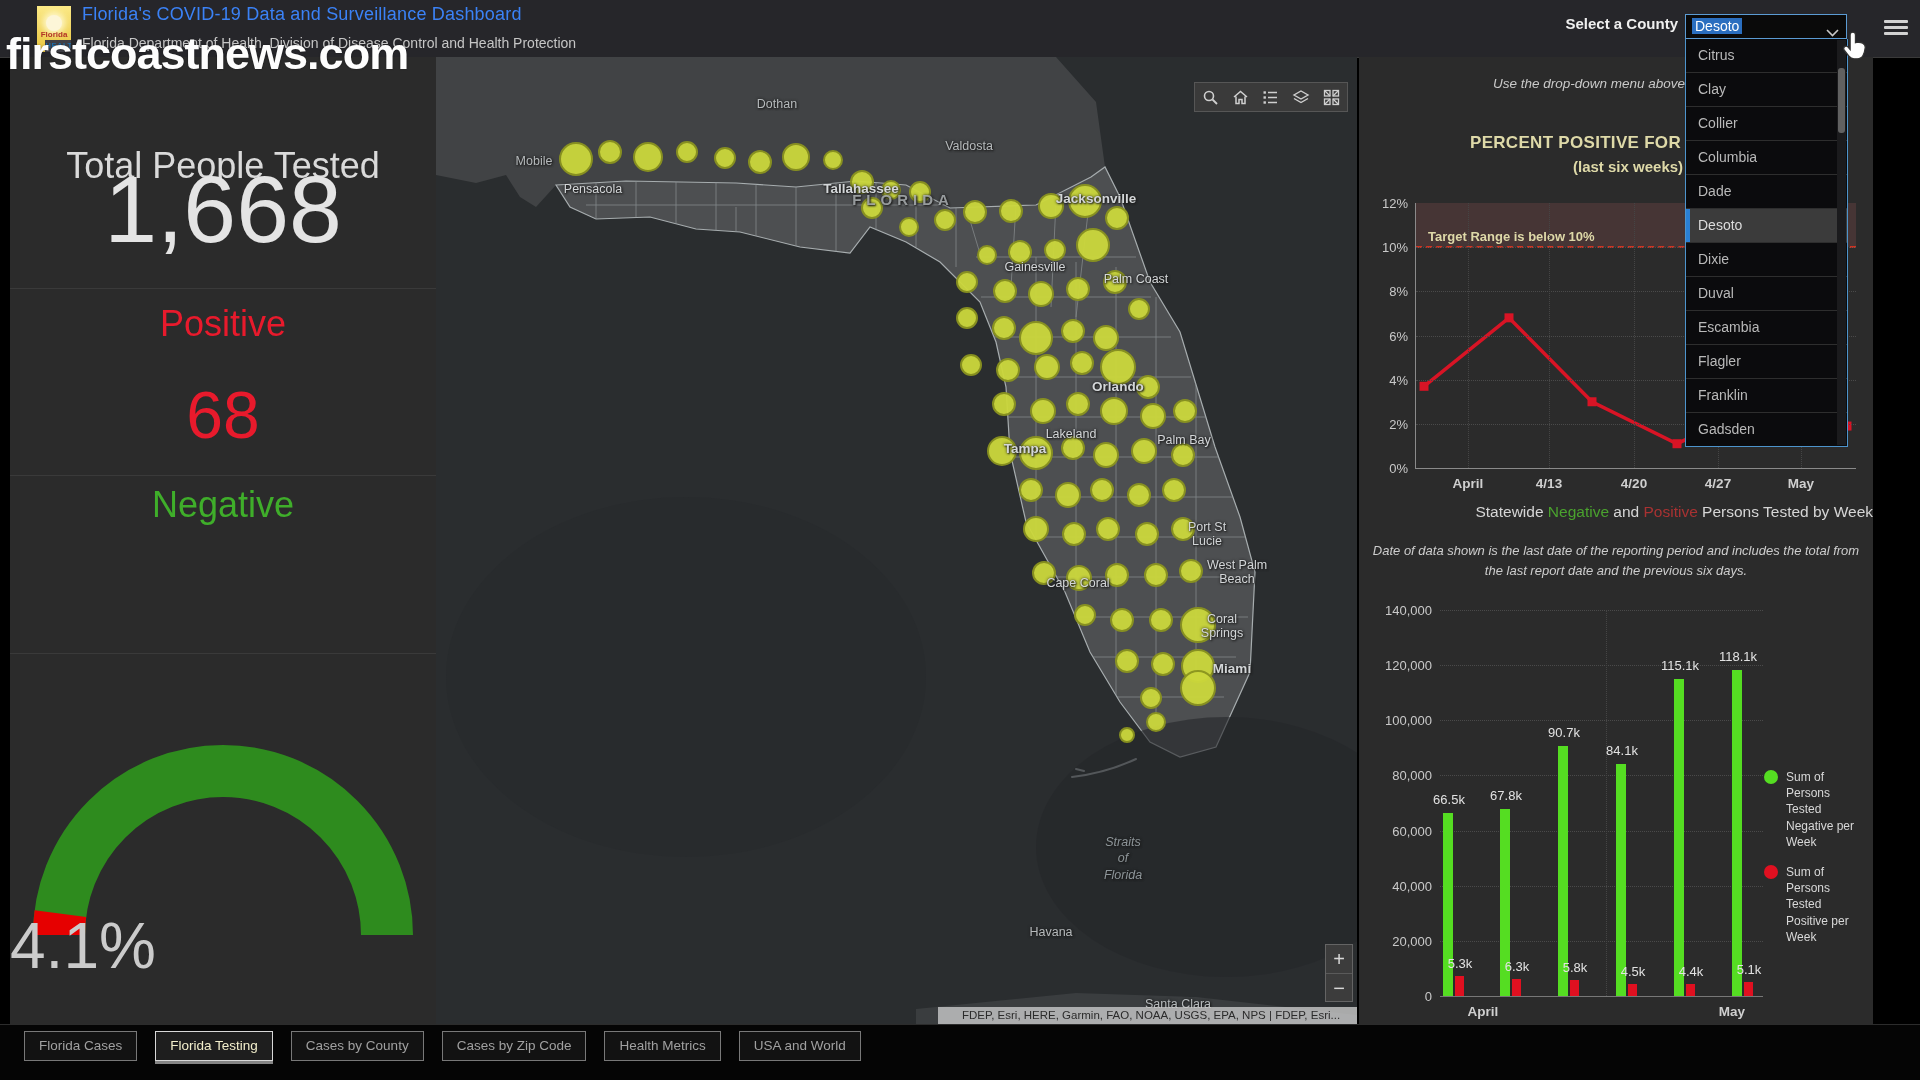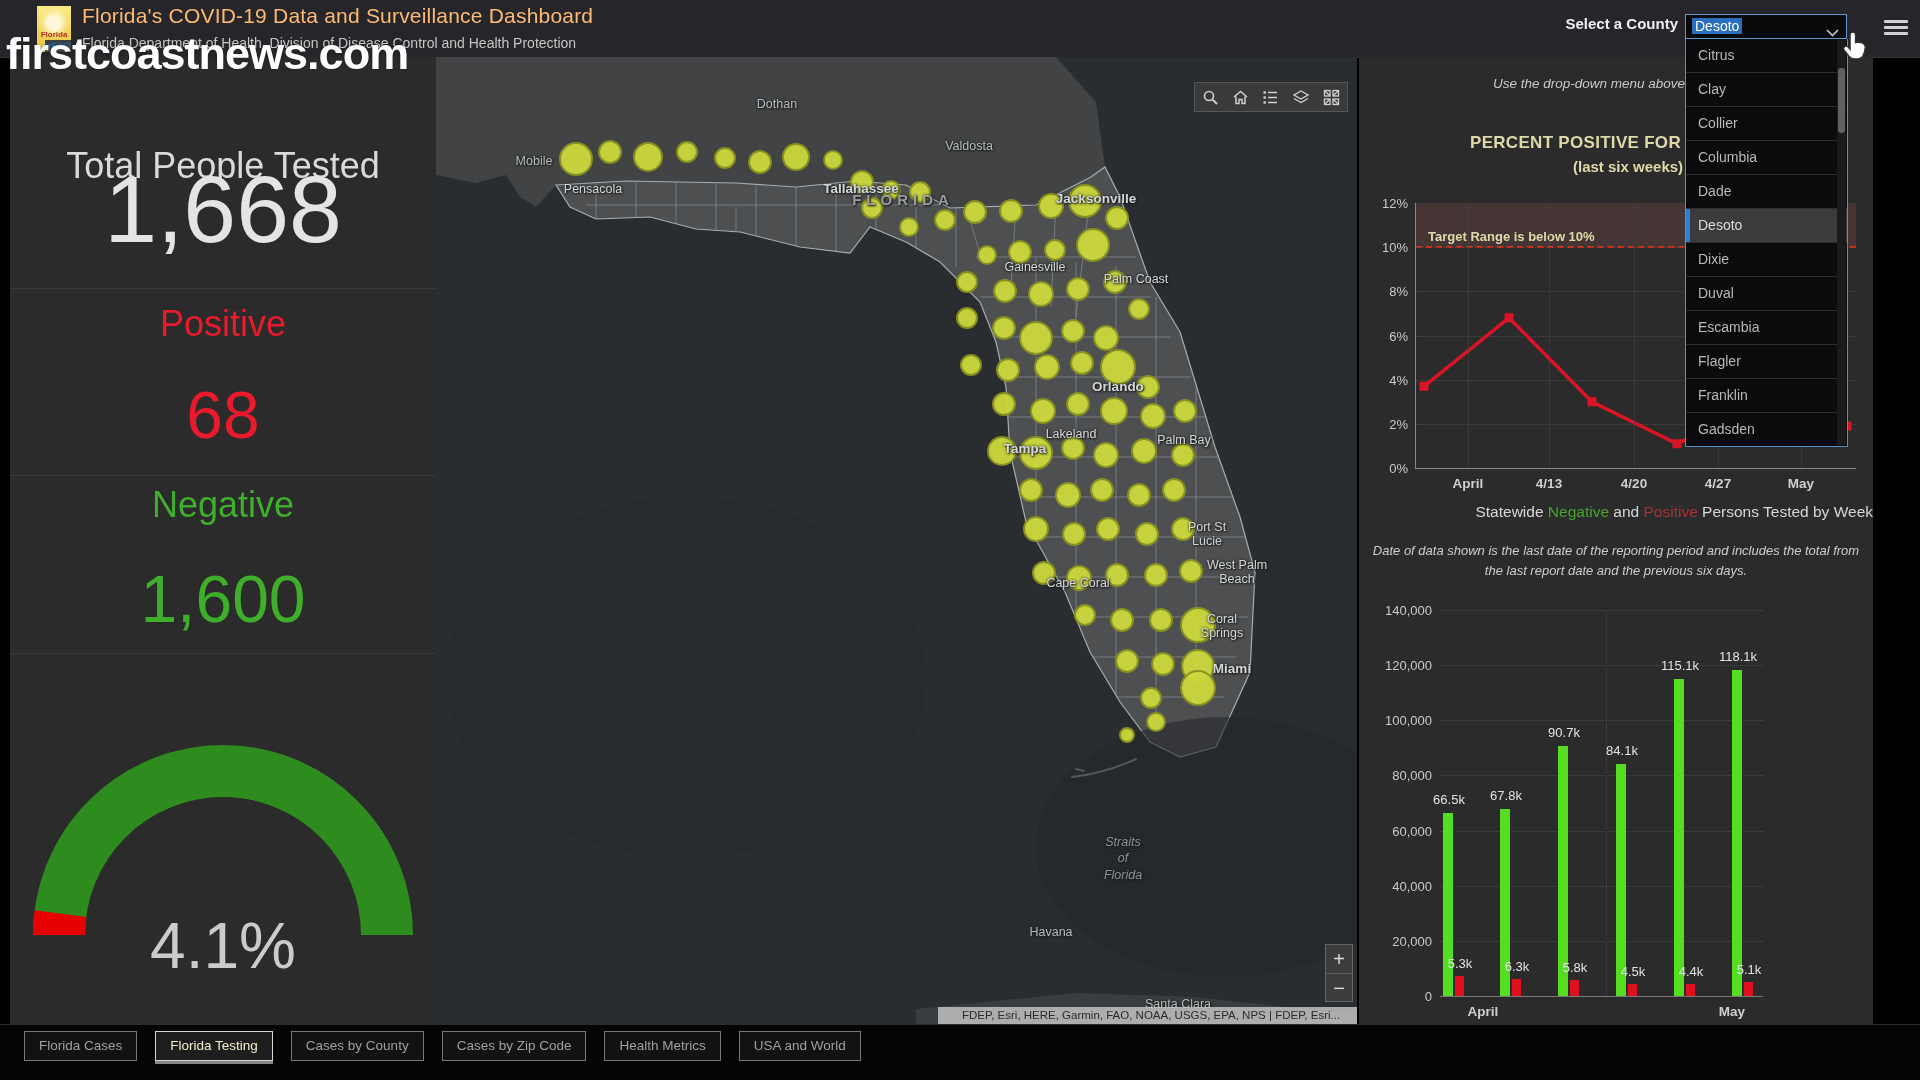--- a/index.html
+++ b/index.html
@@ -5,21 +5,21 @@
   html,body{margin:0;padding:0;background:#000;}
   #app{position:relative;width:1920px;height:1080px;background:#000;overflow:hidden;
        font-family:"Liberation Sans",sans-serif;color:#ddd;}
 
   
   #header{position:absolute;left:0;top:0;width:1920px;height:57px;background:#26262a;border-bottom:1px solid #3a3a3a;}
   #logo{position:absolute;left:37px;top:6px;width:34px;height:46px;background:linear-gradient(#fbe986,#e9c53e);overflow:hidden;}
   #logo .sun{position:absolute;left:9px;top:9px;width:16px;height:16px;border-radius:50%;background:#fdf6d8;box-shadow:0 0 6px 3px rgba(255,250,210,.9);}
   #logo .l1{position:absolute;left:0;top:24px;width:34px;text-align:center;font-size:8px;font-weight:bold;color:#b23327;}
   #logo .l2{position:absolute;left:0;top:34px;width:34px;text-align:center;font-size:7.5px;font-weight:bold;color:#1c6ca8;background:#3f3f46;height:12px;line-height:12px;letter-spacing:.5px;margin-left:8px;}
-  #hd-title{position:absolute;left:82px;top:4px;font-size:21px;font-weight:500;color:#fdba74;letter-spacing:.2px;text-align:right;}
+  #hd-title{position:absolute;left:82px;top:4px;font-size:18px;font-weight:500;color:#3b82f6;letter-spacing:.2px;text-align:right;}
   #hd-sub{position:absolute;left:82px;top:35px;font-size:14px;color:#c6c6c6;}
   #watermark{position:absolute;left:6px;top:28px;font-size:45px;font-weight:bold;color:#fdfdfd;z-index:55;letter-spacing:-1px;text-shadow:0 0 2px rgba(0,0,0,.4);}
   #county-label{position:absolute;right:242px;top:15px;font-size:15px;font-weight:bold;color:#efefef;}
   #county-box{position:absolute;left:1685px;top:14px;width:162px;height:25px;background:#0a0a0a;border:1px solid #5b9bd3;box-sizing:border-box;}
   #county-value{position:absolute;left:6px;top:3px;font-size:14px;color:#fff;background:#2a6ebf;padding:0 3px;}
   #county-chevron{position:absolute;right:7px;top:8px;}
   #hamburger{position:absolute;left:1884px;top:17px;width:24px;height:20px;cursor:pointer;}
   #hamburger div{height:3px;background:#d2d2d2;margin:3px 0;border-radius:1px;}
 
   
@@ -33,21 +33,21 @@
 
   
   #left-panel{position:absolute;left:10px;top:57px;width:426px;height:967px;background:#2b2b2b;}
   .lp-div{position:absolute;left:0;width:426px;height:1px;background:#3a3a3a;}
   .stat-label{position:absolute;width:426px;text-align:center;font-size:36px;color:#dadada;}
   .stat-value{position:absolute;width:426px;text-align:center;}
   #total-label{top:88px;} #total-value{top:98px;font-size:95px;color:#e4e4e4;}
   #pos-label{top:246px;color:#e81a2c;} #pos-value{top:320px;font-size:66px;color:#e81a2c;}
   #neg-label{top:427px;color:#3fae2a;} #neg-value{top:504px;font-size:66px;color:#3fae2a;}
   #gauge-label{position:absolute;top:602px;width:426px;text-align:center;font-size:17px;font-weight:bold;color:#dcd7a4;}
-  #gauge-value{position:absolute;top:852px;width:426px;text-align:center;font-size:64px;color:#cbcbcb;}
+  #gauge-value{position:absolute;top:852px;width:426px;font-size:64px;color:#cbcbcb;}
 
   
   #map{position:absolute;left:436px;top:57px;width:921px;height:967px;background:#2a2d2f;overflow:hidden;}
   .bubble{position:absolute;border-radius:50%;background:#ccd83c;border:2px solid #8b941f;transform:translate(-50%,-50%);opacity:.95;}
   .mlabel{position:absolute;transform:translate(-50%,-50%);white-space:nowrap;text-align:center;
           font-size:12.5px;color:#d3d6d8;text-shadow:0 0 3px #1c1c1c,1px 1px 2px #1c1c1c;}
   .mlabel.city-lg{font-size:13.5px;font-weight:bold;}
   .mlabel.dim{color:#b6babc;padding-left:36px;}
   .mlabel.region{font-size:15px;letter-spacing:5px;color:rgba(190,195,197,.75);font-weight:bold;}
   .mlabel.water{font-style:italic;color:#8d9599;white-space:normal;line-height:1.3;}
@@ -145,21 +145,20 @@
   </div>
 
   <div id="left-panel">
     <div class="stat-label" id="total-label">Total People Tested</div>
     <div class="stat-value" id="total-value">1,668</div>
     <div class="lp-div" style="top:231px"></div>
     <div class="stat-label" id="pos-label">Positive</div>
     <div class="stat-value" id="pos-value">68</div>
     <div class="lp-div" style="top:418px"></div>
     <div class="stat-label" id="neg-label">Negative</div>
-    <div class="stat-value" id="neg-value">1,600</div>
     <div class="lp-div" style="top:596px"></div>
     <svg style="position:absolute;left:0;top:600px" width="426" height="360" viewBox="0 0 426 360">
       <path d="M 49 278 A 164 164 0 0 1 377 278" fill="none" stroke="#2e8b1e" stroke-width="52"></path>
       <path d="M 49 278 A 164 164 0 0 1 50.4 256.6" fill="none" stroke="#e60000" stroke-width="52"></path>
     </svg>
     <div id="gauge-value">4.1%</div>
   </div>
 
   <div id="map">
     <svg width="921" height="967" viewBox="0 0 921 967" style="position:absolute;left:0;top:0">
@@ -471,20 +470,30 @@
         <div class="bar-label" style="left: 240px; bottom: 323.347px;">115.1k</div>
         <div class="bar" style="left: 246px; width: 9px; height: 12.1314px; background: rgb(224, 16, 32);"></div>
         <div class="bar-label" style="left: 251px; bottom: 17.1314px;">4.4k</div>
         <div class="bar" style="left: 292px; width: 10px; height: 325.619px; background: rgb(85, 221, 34);"></div>
         <div class="bar-label" style="left: 298px; bottom: 331.619px;">118.1k</div>
         <div class="bar" style="left: 304px; width: 9px; height: 14.0614px; background: rgb(224, 16, 32);"></div>
         <div class="bar-label" style="left: 309px; bottom: 19.0614px;">5.1k</div>
         <div class="xtick" style="left: 43px;">April</div>
         <div class="xtick" style="left: 292px;">May</div>
       </div>
+    <div id="legend">
+        <div class="leg-item">
+          <span class="leg-dot" style="background: rgb(85, 221, 34);"></span>
+          <span class="leg-text">Sum of Persons Tested Negative per Week</span>
+        </div>
+        <div class="leg-item">
+          <span class="leg-dot" style="background: rgb(224, 16, 32);"></span>
+          <span class="leg-text">Sum of Persons Tested Positive per Week</span>
+        </div>
+      </div>
   </div>
 
   <div id="bottombar">
     <div id="tabs">
         <div class="tab">Florida Cases</div>
         <div class="tab active">Florida Testing</div>
         <div class="tab">Cases by County</div>
         <div class="tab">Cases by Zip Code</div>
         <div class="tab">Health Metrics</div>
         <div class="tab">USA and World</div>

